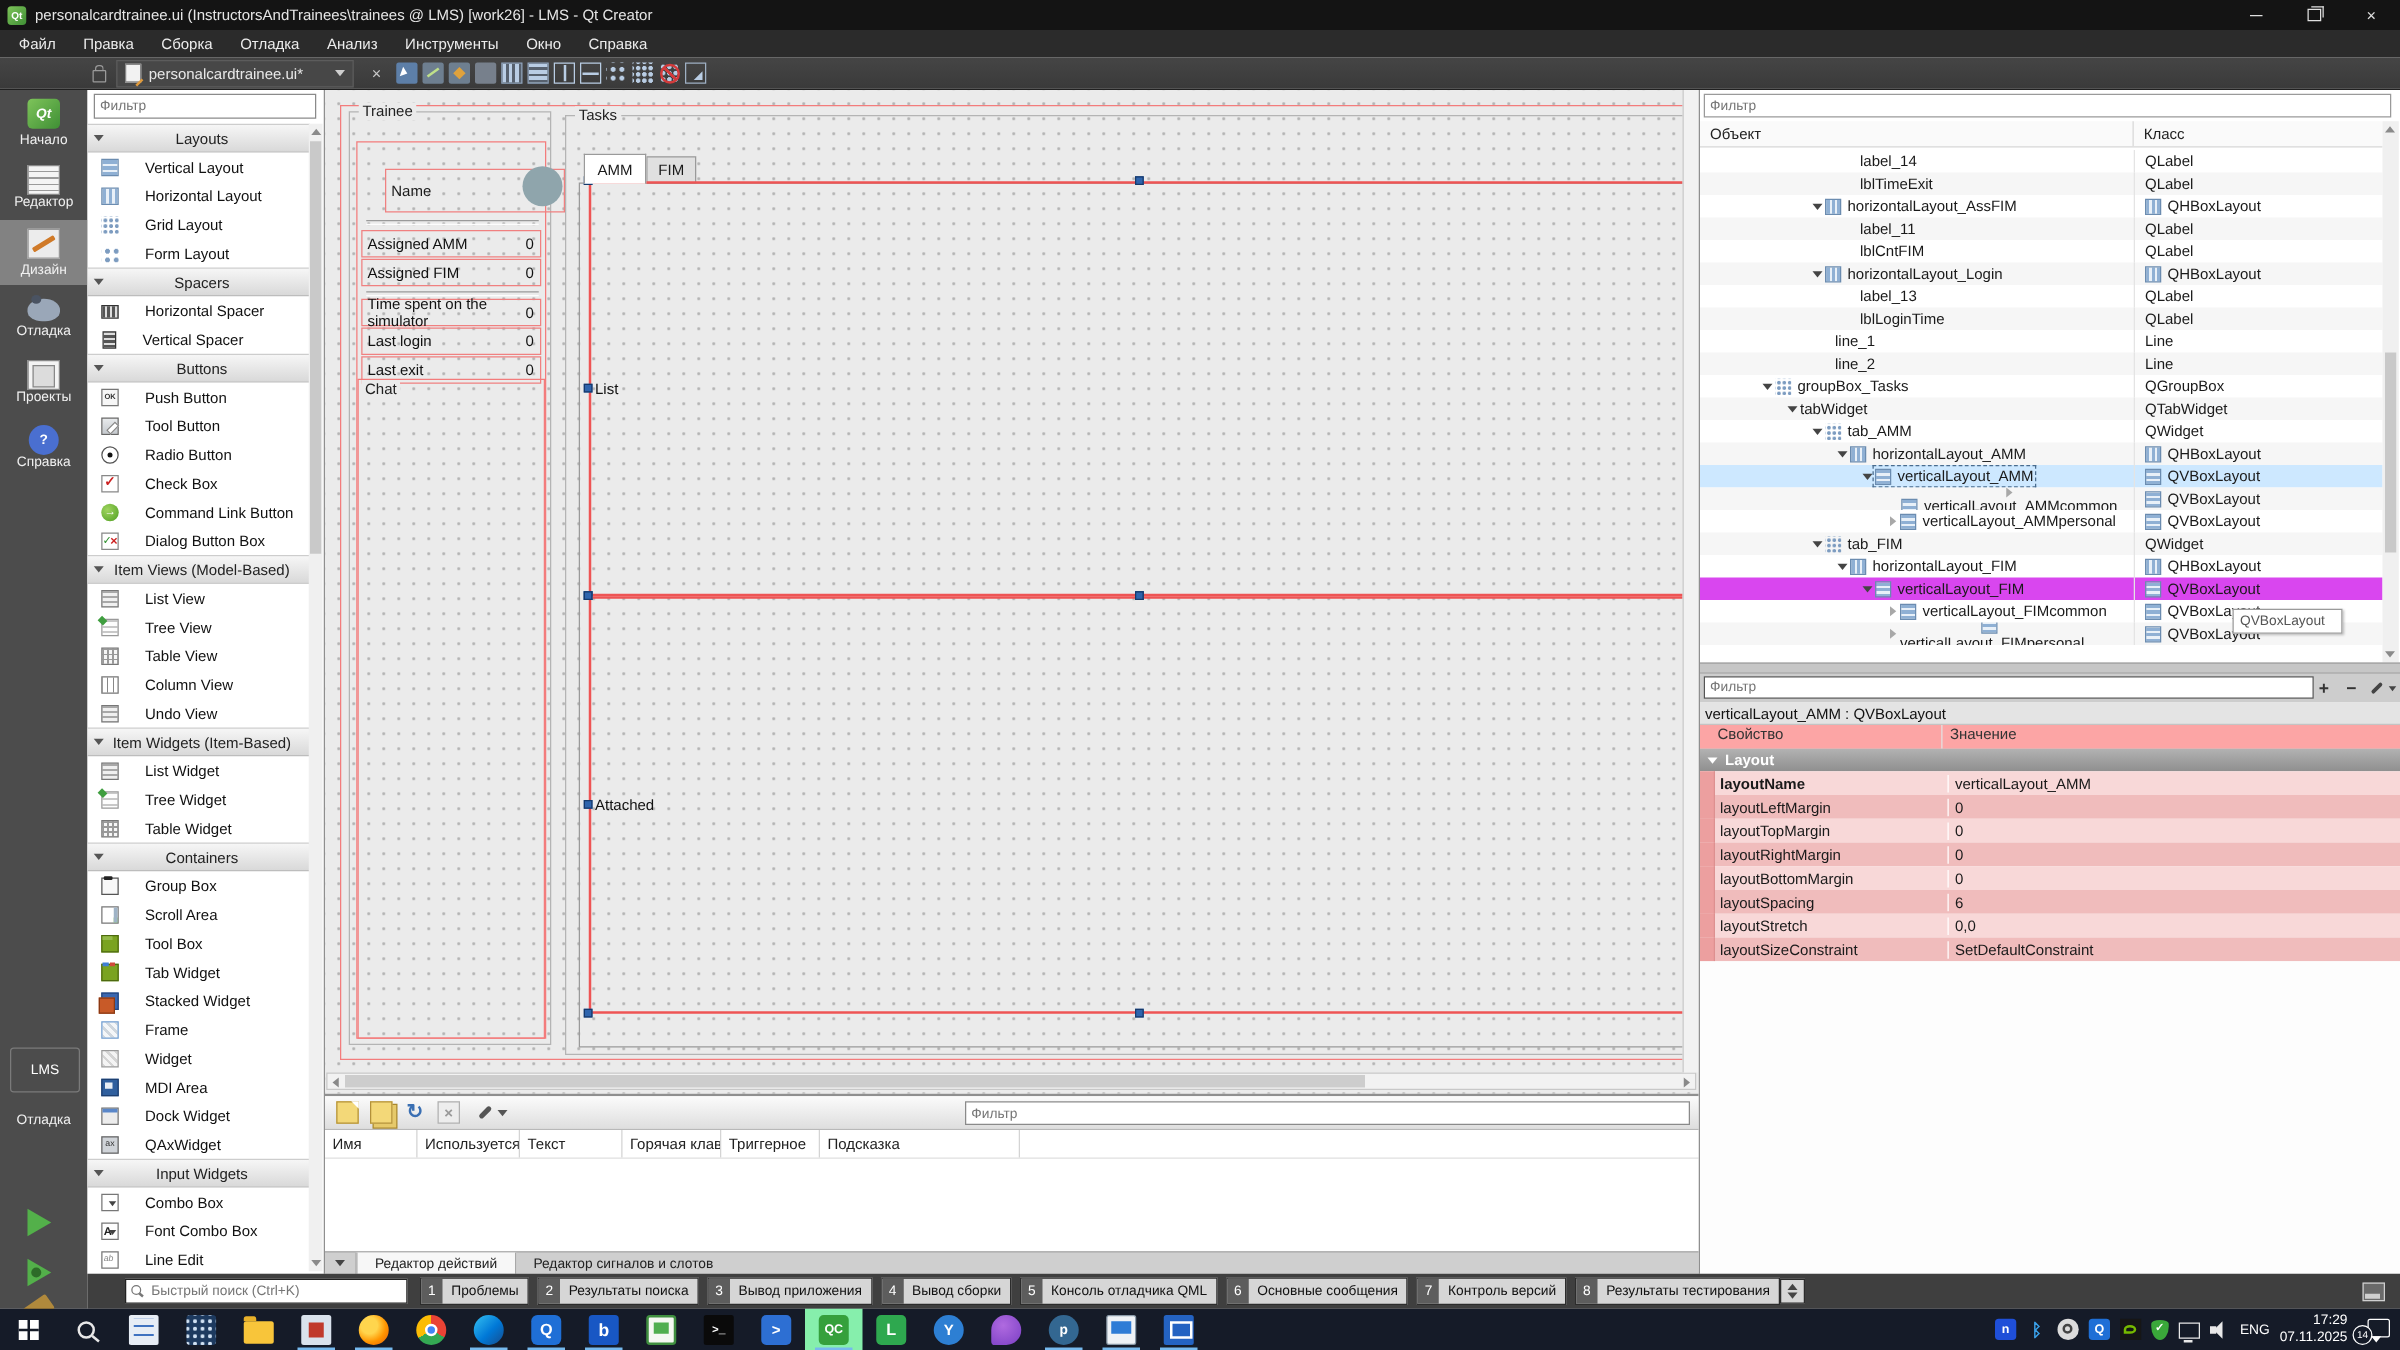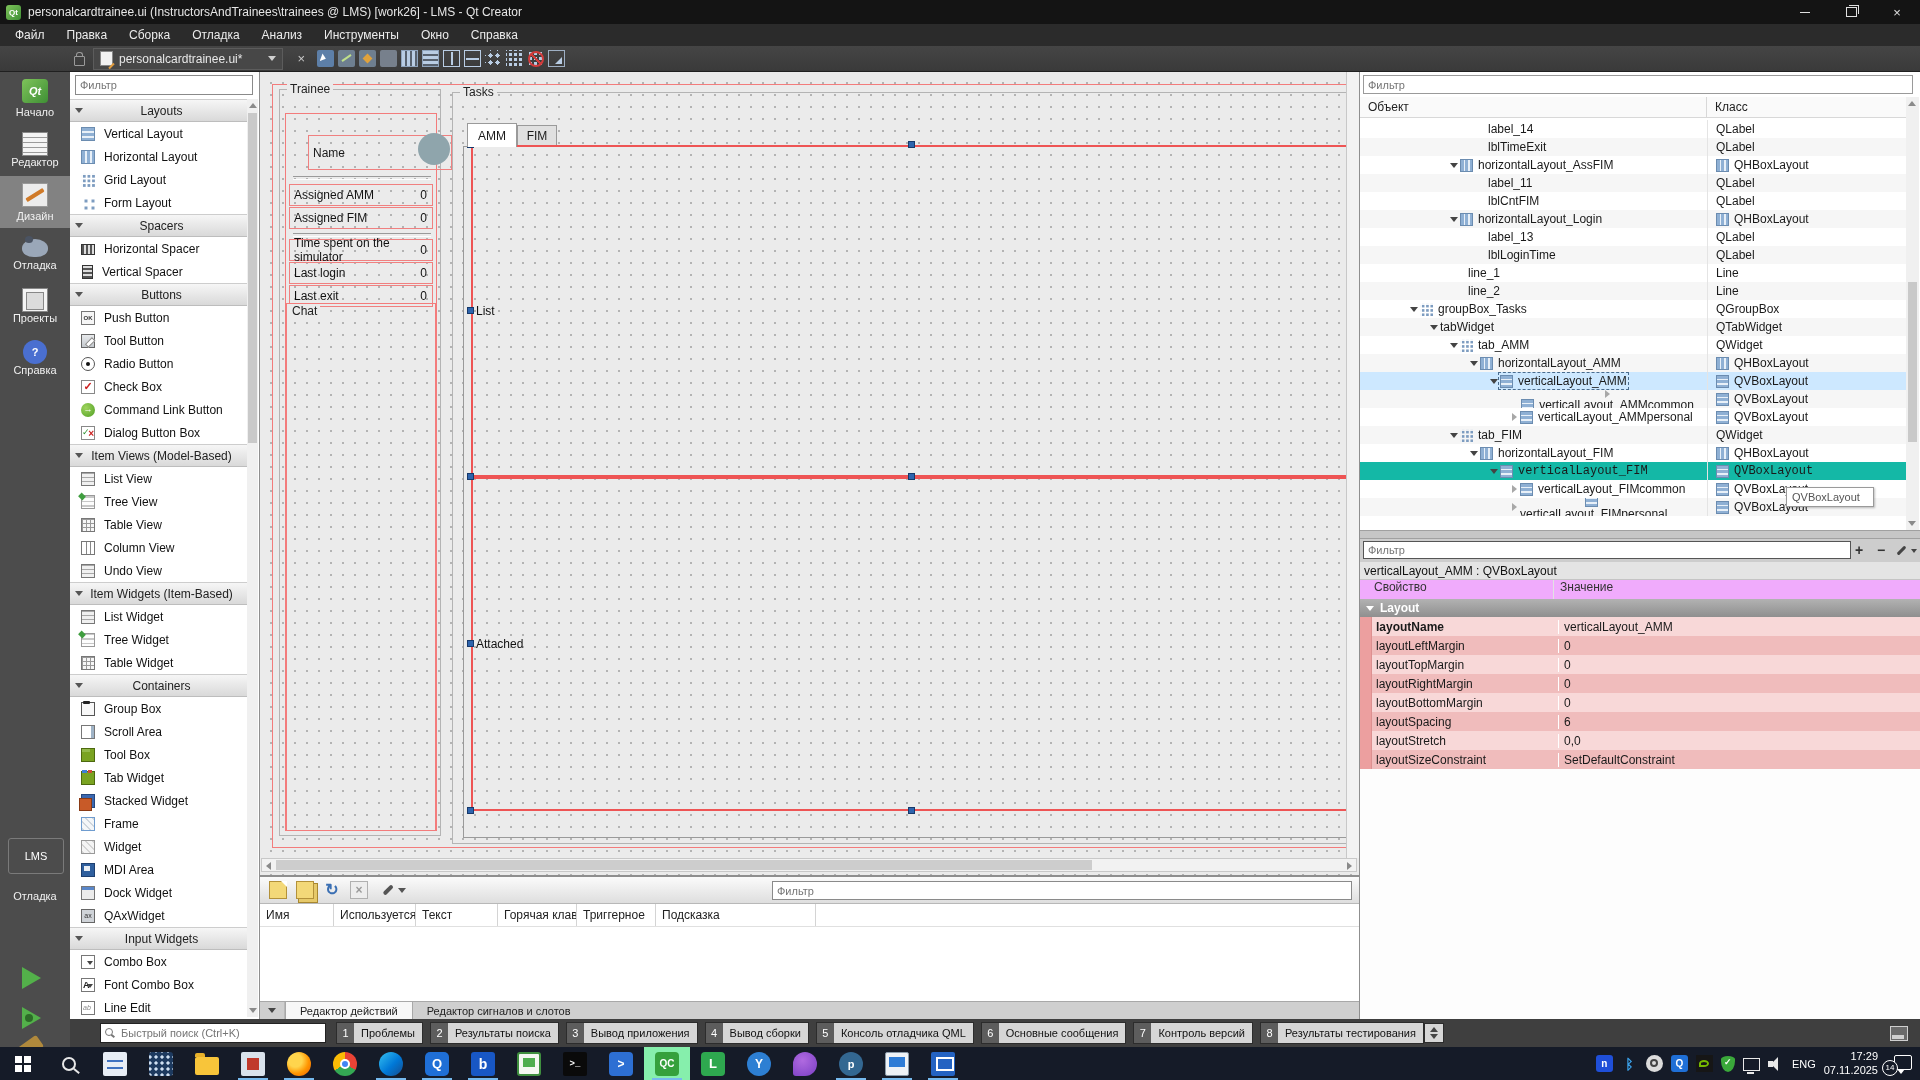--- a/index.html
+++ b/index.html
@@ -76,21 +76,21 @@
   #build-button:after{content:"";position:absolute;left:8px;top:10px;width:5px;height:16px;background:#8a8a8a;}
 
   
   #widgetbox{left:70px;top:72px;width:190px;height:947px;background:#ffffff;border-right:1px solid #8f8f8f;box-sizing:border-box;overflow:hidden;}
   #wb-filter{position:absolute;left:5px;top:3px;width:168px;height:18px;border:1px solid #8a8a8a;font-size:11px;padding:0 4px;box-sizing:content-box;background:#fff;color:#333;font-family:"Liberation Sans",sans-serif;}
   #wb-list{position:absolute;left:0;top:27px;width:178px;}
   .wb-header{height:23px;background:linear-gradient(#f6f6f6,#d9d9d9);border-top:1px solid #cdcdcd;border-bottom:1px solid #bdbdbd;display:flex;align-items:center;box-sizing:border-box;}
   .wb-header .chev{margin:0 6px 0 5px;width:0;height:0;border-left:4px solid transparent;border-right:4px solid transparent;border-top:5px solid #555;}
   .wb-title{flex:1;text-align:center;font-size:12px;color:#222;margin-right:14px;}
   .wb-item{height:23px;display:flex;align-items:center;}
-  .wb-label{font-size:12px;color:#111;white-space:nowrap;}
+  .wb-label{font-size:12px;color:#111;white-space:nowrap;margin-left:12px;}
   #wb-scroll{position:absolute;right:1px;top:27px;width:11px;height:918px;background:#f0f0f0;}
   #wb-thumb{position:absolute;left:1px;top:14px;width:9px;height:330px;background:#c9c9c9;}
   .sb-arr{position:absolute;left:2px;width:0;height:0;border-left:4px solid transparent;border-right:4px solid transparent;}
   .sb-up{top:4px;border-bottom:5px solid #8a8a8a;}
   .sb-dn{bottom:4px;border-top:5px solid #8a8a8a;}
 
   
   .mi{width:14px;height:14px;margin:0 9px 0 11px;flex:none;position:relative;box-sizing:border-box;}
   .mi-vlayout{background:repeating-linear-gradient(to bottom,#8fb0d4 0 3px,#e8f0f8 3px 5px);border:1px solid #6b8cb0;}
   .mi-hlayout{background:repeating-linear-gradient(to right,#8fb0d4 0 3px,#e8f0f8 3px 5px);border:1px solid #6b8cb0;}
@@ -185,21 +185,21 @@
 
   
   #rightpanel{left:1359px;top:72px;width:561px;height:947px;background:#fff;border-left:1px solid #8f8f8f;box-sizing:border-box;}
   #insp-filter{position:absolute;left:3px;top:3px;width:540px;height:17px;border:1px solid #9a9a9a;font-size:11px;padding:0 4px;background:#fff;color:#333;font-family:"Liberation Sans",sans-serif;}
   #insp-head{position:absolute;left:0;top:25px;width:546px;height:20px;background:#fafafa;border-bottom:1px solid #d8d8d8;display:flex;}
   .ih-col{font-size:12px;color:#222;line-height:20px;}
   #insp-rows{position:absolute;left:0;top:48px;width:546px;}
   .irow{height:18px;display:flex;font-size:12px;}
   .irow:nth-child(even){background:#f6f6f6;}
   .irow.sel-primary{background:#cde8ff;}
-  .irow.sel-secondary{background:#14b8a6;font-family:Liberation Mono, monospace;}
+  .irow.sel-secondary{background:#d946ef;}
   .icell-name{width:347px;display:flex;align-items:center;overflow:hidden;box-sizing:border-box;}
   .icell-class{flex:1;display:flex;align-items:center;padding-left:8px;overflow:hidden;border-left:1px solid #e4e4e4;}
   .ti{width:13px;height:13px;flex:none;margin-right:5px;box-sizing:border-box;}
   .ti-v{background:repeating-linear-gradient(to bottom,#8fb0d4 0 2.6px,#e8f0f8 2.6px 4.4px);border:1px solid #6b8cb0;}
   .ti-h{background:repeating-linear-gradient(to right,#8fb0d4 0 2.6px,#e8f0f8 2.6px 4.4px);border:1px solid #6b8cb0;}
   .ti-g{background-image:radial-gradient(#7d9cc0 1.4px,transparent 1.6px);background-size:4.3px 4.3px;background-position:1px 1px;}
   .exp{width:12px;flex:none;display:flex;align-items:center;justify-content:center;}
   .exp-open{width:0;height:0;border-left:4px solid transparent;border-right:4px solid transparent;border-top:5px solid #444;}
   .exp-closed{width:0;height:0;border-top:4px solid transparent;border-bottom:4px solid transparent;border-left:5px solid #a8a8a8;}
   .iname{white-space:nowrap;}
@@ -209,21 +209,21 @@
   #insp-tooltip{position:absolute;left:426px;top:415px;width:88px;height:20px;background:#fff;border:1px solid #9a9a9a;box-shadow:1px 1px 2px rgba(0,0,0,.25);font-size:11px;color:#555;display:flex;align-items:center;padding-left:5px;box-sizing:border-box;z-index:5;}
   #insp-splitter{position:absolute;left:0;top:458px;width:561px;height:9px;background:#c6c6c6;border-top:1px solid #a0a0a0;border-bottom:1px solid #a0a0a0;box-sizing:border-box;}
 
   #prop-filter-row{position:absolute;left:0;top:467px;width:561px;height:23px;background:#cdcdcd;}
   #prop-filter{position:absolute;left:3px;top:2px;width:478px;height:16px;border:1px solid #555;font-size:11px;padding:0 4px;background:#fff;color:#333;font-family:"Liberation Sans",sans-serif;}
   .pf-btn{position:absolute;top:3px;font-size:14px;font-weight:bold;color:#333;width:20px;text-align:center;}
   #pf-wrench{position:absolute;right:4px;top:5px;width:22px;height:14px;}
   #pf-wrench:before{content:"";position:absolute;left:1px;top:5px;width:11px;height:3px;background:#444;transform:rotate(-45deg);border-radius:2px;}
   #pf-wrench:after{content:"";position:absolute;right:0;top:5px;border-left:3.5px solid transparent;border-right:3.5px solid transparent;border-top:4.5px solid #444;}
   #prop-objline{position:absolute;left:0;top:490px;width:561px;height:18px;background:#e4e4e4;border-bottom:1px solid #c4c4c4;font-size:12px;color:#111;line-height:18px;padding-left:4px;box-sizing:border-box;}
-  #prop-head{position:absolute;left:0;top:508px;width:561px;height:19px;background:#f0abfc;border-bottom:1px solid #dcdcdc;display:flex;font-size:12px;color:#333;}
+  #prop-head{position:absolute;left:0;top:508px;width:561px;height:19px;background:#fca5a5;border-bottom:1px solid #dcdcdc;display:flex;font-size:12px;color:#333;}
   #prop-section{position:absolute;left:0;top:527px;width:561px;height:18px;background:linear-gradient(#b2b2b2,#8f8f8f);display:flex;align-items:center;color:#fff;font-weight:bold;font-size:12px;}
   #prop-section .chev{margin:0 6px;width:0;height:0;border-left:4px solid transparent;border-right:4px solid transparent;border-top:5px solid #fff;}
   #prop-rows{position:absolute;left:0;top:545px;width:561px;}
   .prow{height:19px;display:flex;font-size:12px;align-items:center;}
   .prow.alt-a{background:#f8d8d8;}
   .prow.alt-b{background:#f0bcbc;}
   .pstrip{width:12px;height:19px;background:#ec9f9f;border-right:1px solid #dd9090;flex:none;box-sizing:border-box;}
   .pname{width:182px;padding-left:4px;flex:none;overflow:hidden;white-space:nowrap;}
   .pname.bold{font-weight:bold;}
   .pval{flex:1;border-left:1px solid #fff;padding-left:5px;overflow:hidden;white-space:nowrap;}

